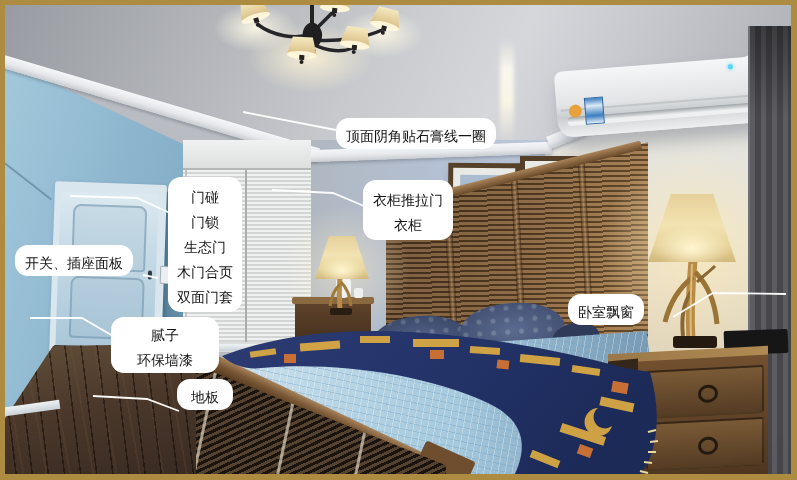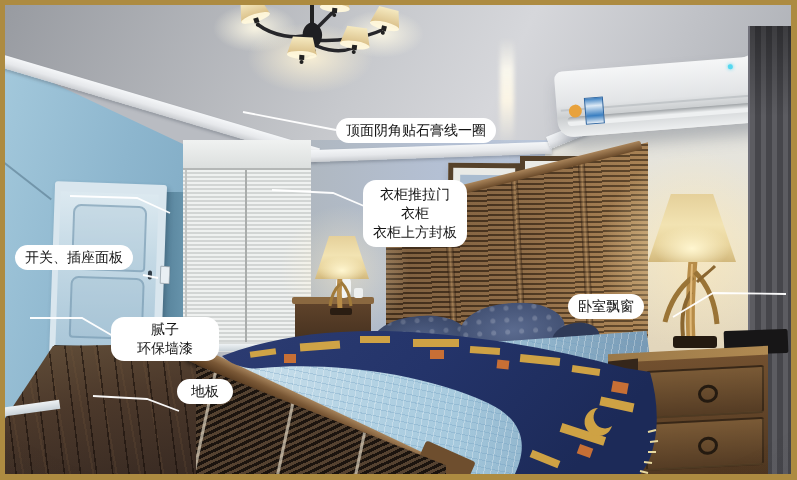--- a/index.html
+++ b/index.html
@@ -3,21 +3,21 @@
 <meta charset="utf-8">
 <style>
   html,body{margin:0;padding:0;background:#ffffff;}
   .stage{position:relative;width:797px;height:480px;overflow:hidden;
          font-family:"DejaVu Sans","Liberation Sans",sans-serif;background:#b9bcc2;}
   .abs{position:absolute;}
   
   .callout{position:absolute;background:#ffffff;color:#151515;border-radius:13px;
            font-size:14px;line-height:19px;text-align:center;padding:3px 10px;
            white-space:nowrap;z-index:51;}
-  .callout span{display:block;}
+  .callout span{display:block;margin-top:6px;}
   .lines-svg{position:absolute;left:0;top:0;width:797px;height:480px;z-index:50;pointer-events:none;}
   
   .ceiling{left:0;top:0;width:797px;height:160px;
     background:
       radial-gradient(90px 50px at 310px 58px, rgba(255,244,214,.85), rgba(255,244,214,0) 70%),
       radial-gradient(60px 34px at 255px 28px, rgba(255,250,230,.9), rgba(255,250,230,0) 70%),
       radial-gradient(60px 34px at 382px 34px, rgba(255,250,230,.85), rgba(255,250,230,0) 70%),
       linear-gradient(115deg,#979aa0,#c7c9cd 45%,#d6d7db 62%,#a9acb2);
     clip-path:polygon(0 0,797px 0,797px 35px,548px 142px,312px 150px,0 58px);z-index:4;}
   .molding{background:linear-gradient(180deg,#f4f6f8,#e6e8eb 55%,#c9ccd0);z-index:6;
@@ -360,38 +360,44 @@
       <polyline points="93,396 147,399 179,411"></polyline>
       <polyline points="272,190 333,193 364,206"></polyline>
       <polyline points="673,317 713,293 786,294"></polyline>
     </g>
   </svg>
 
   <div class="callout" style="left:336px;top:118px;">
     <span>顶面阴角贴石膏线一圈</span>
   </div>
 
+  <div class="callout" style="left:168px;top:177px;padding:5px 9px;">
+    <span>门碰</span>
+    <span>门锁</span>
+    <span>生态门</span>
+    <span>木门合页</span>
+    <span>双面门套</span>
+  </div>
 
   <div class="callout" style="left:15px;top:245px;">
     <span>开关、插座面板</span>
   </div>
 
   <div class="callout" style="left:111px;top:317px;padding:3px 26px;">
     <span>腻子</span>
     <span>环保墙漆</span>
   </div>
 
   <div class="callout" style="left:177px;top:379px;padding:3px 14px;">
     <span>地板</span>
   </div>
 
   <div class="callout" style="left:363px;top:180px;padding:5px 10px;">
     <span>衣柜推拉门</span>
     <span>衣柜</span>
-    <span>衣柜上方封板</span>
   </div>
 
   <div class="callout" style="left:568px;top:294px;padding:3px 10px;">
     <span>卧室飘窗</span>
   </div>
 
   <div class="abs gold-frame"></div>
 </div>
 
 </body></html>

